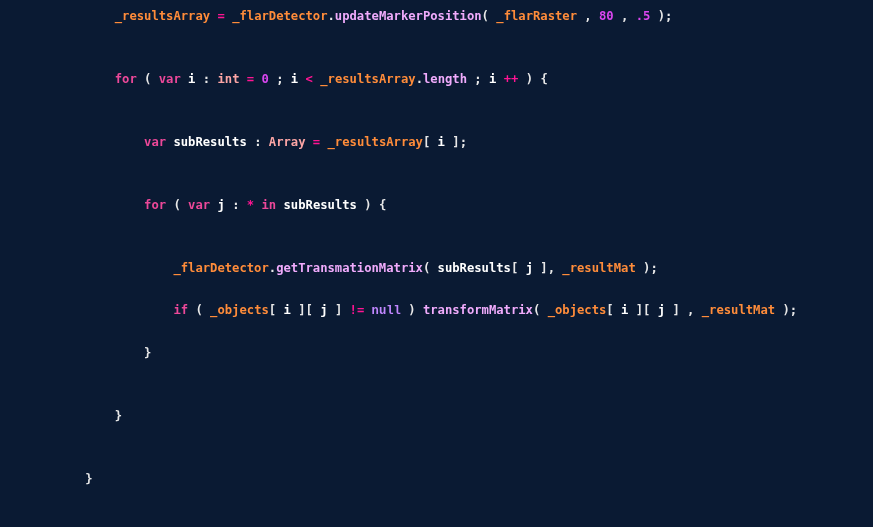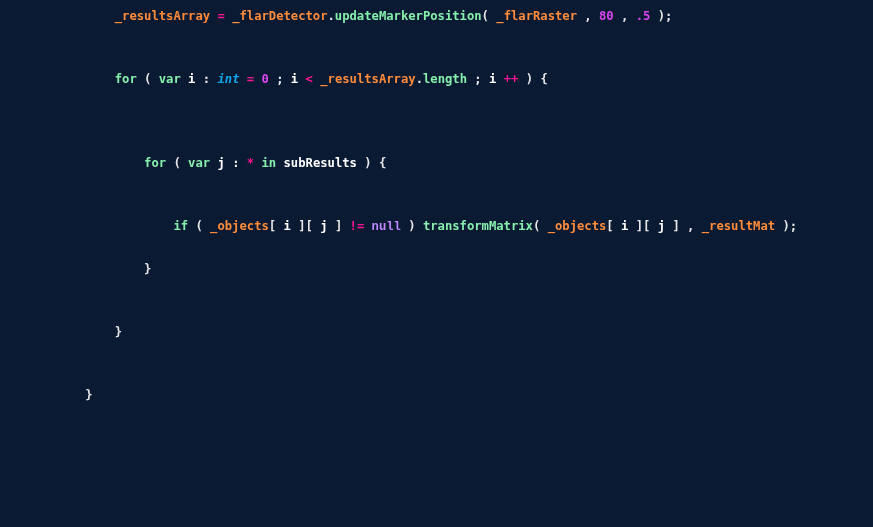--- a/index.html
+++ b/index.html
@@ -14,40 +14,42 @@
     margin: 0;
     padding: 6px 0 0 0;
     font-family: Menlo, Consolas, "DejaVu Sans Mono", monospace;
     font-size: 12.2px;
     line-height: 21px;
     color: #e8e8e8;
     white-space: pre;
   }
   .line { display: block; padding-left: 56px; }
   
-  .kw   { color: #86efac; font-weight: bold; }  
-  .type { color: #0ea5e9; font-weight: bold; font-style: italic; }  
+  .kw   { color: #ec4899; font-weight: bold; }  
+  .type { color: #fca5a5; font-weight: bold; }  
   .id   { color: #ffffff; font-weight: bold; }  
   .member { color: #ff8c3a; font-weight: bold; margin-top: 28px; } 
-  .method { color: #86efac; font-weight: bold; } 
+  .method { color: #f0abfc; font-weight: bold; } 
   .num  { color: #d946ef; font-weight: bold; }
   .bool { color: #c187ff; font-weight: bold; font-family: Liberation Mono, monospace; }
   .punc { color: #e8e8e8; font-weight: bold; }
   .op   { color: #ff1493; font-weight: bold; }  
 </style>
 </head>
 <body>
 
 <pre class="code" id="code-root"><span class="line">        <span class="member">_resultsArray</span><span class="punc"> </span><span class="op">=</span><span class="punc"> </span><span class="member">_flarDetector</span><span class="punc">.</span><span class="method">updateMarkerPosition</span><span class="punc">( </span><span class="member">_flarRaster</span><span class="punc"> , </span><span class="num">80</span><span class="punc"> , </span><span class="num">.5</span><span class="punc"> );</span></span>
 <span class="line"></span>
 <span class="line">        <span class="kw">for</span><span class="punc"> ( </span><span class="kw">var</span><span class="punc"> </span><span class="id">i</span><span class="punc"> : </span><span class="type">int</span><span class="punc"> </span><span class="op">=</span><span class="punc"> </span><span class="num">0</span><span class="punc"> ; </span><span class="id">i</span><span class="punc"> </span><span class="op">&lt;</span><span class="punc"> </span><span class="member">_resultsArray</span><span class="punc">.</span><span class="method">length</span><span class="punc"> ; </span><span class="id">i</span><span class="punc"> </span><span class="op">++</span><span class="punc"> ) {</span></span>
 <span class="line"></span>
+<span class="line">            <span class="kw">var</span><span class="punc"> </span><span class="id">subResults</span><span class="punc"> : </span><span class="type">Array</span><span class="punc"> </span><span class="op">=</span><span class="punc"> </span><span class="member">_resultsArray</span><span class="punc">[ </span><span class="id">i</span><span class="punc"> ];</span></span>
 <span class="line"></span>
 <span class="line">            <span class="kw">for</span><span class="punc"> ( </span><span class="kw">var</span><span class="punc"> </span><span class="id">j</span><span class="punc"> : </span><span class="op">*</span><span class="punc"> </span><span class="kw">in</span><span class="punc"> </span><span class="id">subResults</span><span class="punc"> ) {</span></span>
 <span class="line"></span>
+<span class="line">                <span class="member">_flarDetector</span><span class="punc">.</span><span class="method">getTransmationMatrix</span><span class="punc">( </span><span class="id">subResults</span><span class="punc">[ </span><span class="id">j</span><span class="punc"> ], </span><span class="member">_resultMat</span><span class="punc"> );</span></span>
 <span class="line">                <span class="kw">if</span><span class="punc"> ( </span><span class="member">_objects</span><span class="punc">[ </span><span class="id">i</span><span class="punc"> ][ </span><span class="id">j</span><span class="punc"> ] </span><span class="op">!=</span><span class="punc"> </span><span class="bool">null</span><span class="punc"> ) </span><span class="method">transformMatrix</span><span class="punc">( </span><span class="member">_objects</span><span class="punc">[ </span><span class="id">i</span><span class="punc"> ][ </span><span class="id">j</span><span class="punc"> ] , </span><span class="member">_resultMat</span><span class="punc"> );</span></span>
 <span class="line">            <span class="punc">}</span></span>
 <span class="line"></span>
 <span class="line">        <span class="punc">}</span></span>
 <span class="line"></span>
 <span class="line">    <span class="punc">}</span></span>
 <span class="line"></span>
 
 
 

